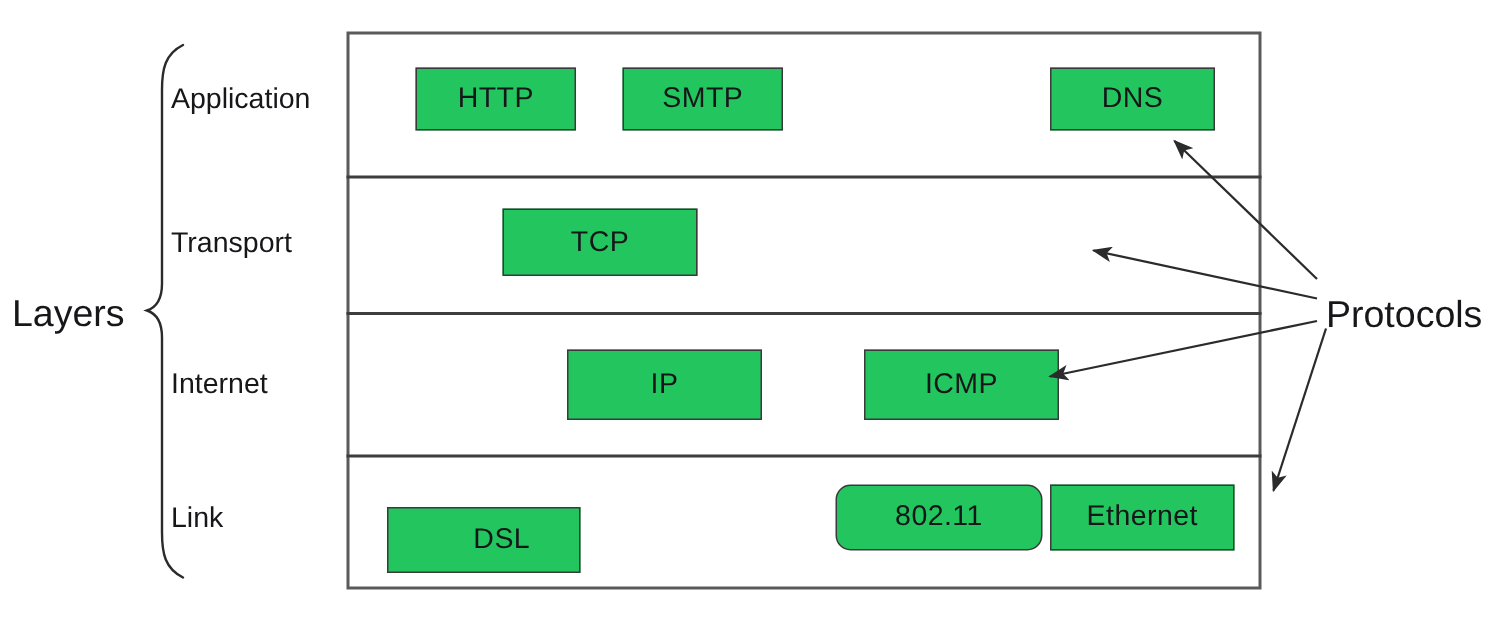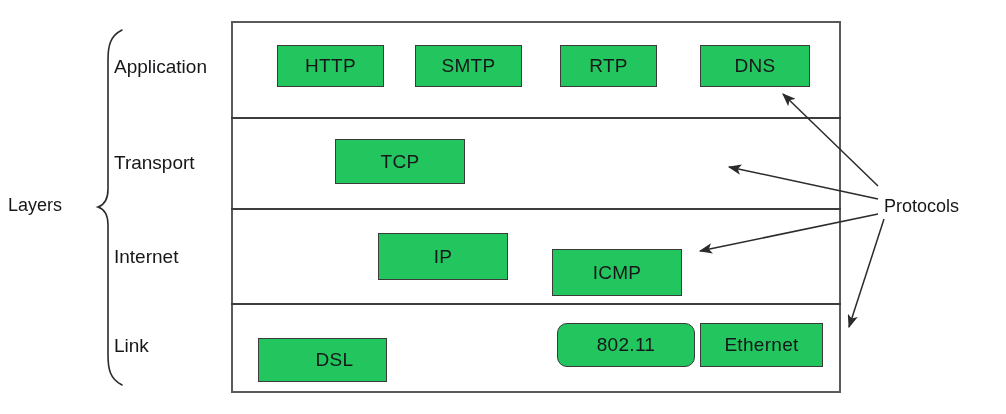--- a/index.html
+++ b/index.html
@@ -63,21 +63,21 @@
     position: absolute;
     font-size: 19px;
     color: #17171a;
     white-space: nowrap;
     text-align: left;
   }
 
   
   .annot-label {
     position: absolute;
-    font-size: 18px;
+    font-size: 25px;
     color: #17171a;
     white-space: nowrap;
   }
   #layers-label { left: 8px; top: 195px; }
   #protocols-label { left: 884px; top: 196px; }
 
   svg.overlay {
     position: absolute;
     left: 0;
     top: 0;
@@ -98,27 +98,26 @@
   <div class="layer-divider" id="divider-transport-internet"></div>
   <div class="layer-divider" id="divider-internet-link"></div>
 
   <div class="layer-label" id="layer-label-0" style="left: 114px; top: 56px;">Application</div>
   <div class="layer-label" id="layer-label-1" style="left: 114px; top: 152px;">Transport</div>
   <div class="layer-label" id="layer-label-2" style="left: 114px; top: 246px;">Internet</div>
   <div class="layer-label" id="layer-label-3" style="left: 114px; top: 335px; text-align: right;">Link</div>
 
   <div class="proto-box" style="left: 277px; top: 45px; width: 107px; height: 42px;">HTTP</div>
   <div class="proto-box" style="left: 415px; top: 45px; width: 107px; height: 42px;">SMTP</div>
-  <div class="proto-box" style="left: 560px; top: 45px; width: 97px; height: 42px;">RTP</div>
   <div class="proto-box" style="left: 700px; top: 45px; width: 110px; height: 42px;">DNS</div>
 
   <div class="proto-box" style="left: 335px; top: 139px; width: 130px; height: 45px;">TCP</div>
 
   <div class="proto-box" style="left: 378px; top: 233px; width: 130px; height: 47px;">IP</div>
-  <div class="proto-box" style="left: 552px; top: 233px; width: 130px; height: 47px; margin-top: 16px;">ICMP</div>
+  <div class="proto-box" style="left: 576px; top: 233px; width: 130px; height: 47px;">ICMP</div>
 
   <div class="proto-box" style="left: 258px; top: 338px; width: 129px; height: 44px; padding-left: 24px;">DSL</div>
   <div class="proto-box" style="left: 557px; top: 323px; width: 138px; height: 44px; border-radius: 10px;">802.11</div>
   <div class="proto-box" style="left: 700px; top: 323px; width: 123px; height: 44px;">Ethernet</div>
 
   <div class="annot-label" id="layers-label">Layers</div>
   <div class="annot-label" id="protocols-label">Protocols</div>
 
   <svg class="overlay" id="vector-overlay" viewBox="0 0 1006 414">
     <defs>

